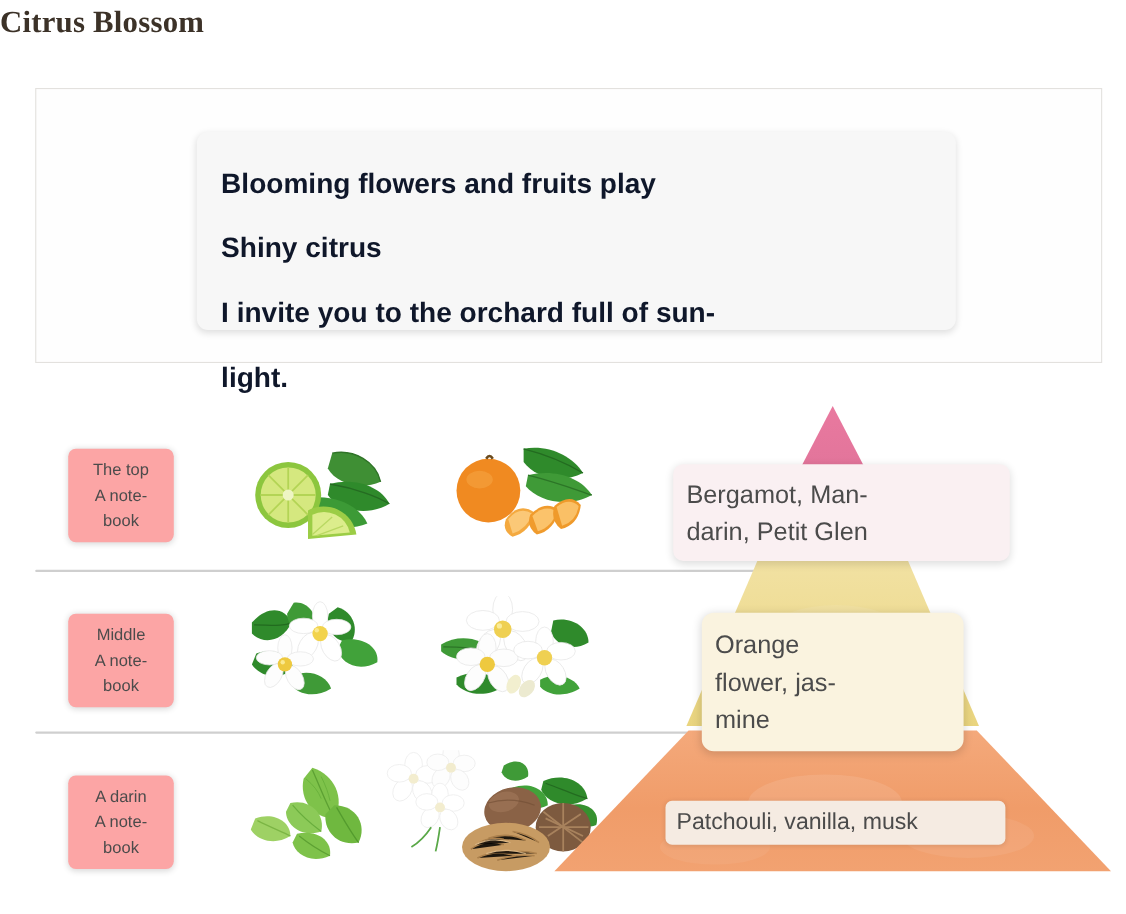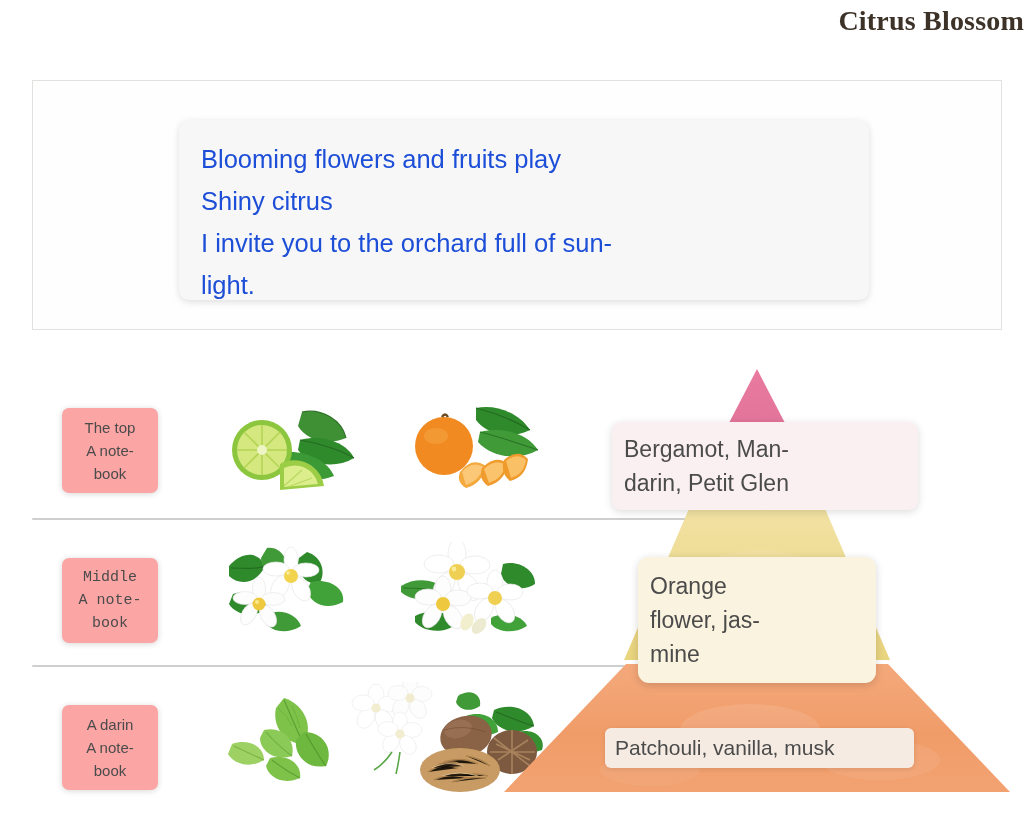--- a/index.html
+++ b/index.html
@@ -9,41 +9,41 @@
     font-family:"Liberation Sans", sans-serif;
     overflow:hidden;
     position:relative;
     -webkit-font-smoothing:antialiased;
   }
   #stage{position:relative;width:1024px;height:831px;background:#fff;}
 
   
   .title{
     position:absolute;left:0;top:5px;width:1024px;
-    text-align:right;
+    text-align:left;
     font-family:"Liberation Serif", serif;
     font-size:28px;font-weight:700;color:#3c3228;
     letter-spacing:.2px;
   }
 
   
   .poem-frame{
     position:absolute;left:32px;top:80px;width:970px;height:250px;
     border:1px solid #e3e1de;background:#fefefe;box-sizing:border-box;
   }
   .poem-card{
     position:absolute;left:146px;top:39px;width:690px;height:180px;
     background:#f7f7f7;border-radius:10px;box-sizing:border-box;
     padding:18px 22px 14px 22px;
     box-shadow:0 2px 7px rgba(0,0,0,.13);
   }
   .poem-text{
-    font-size:25.5px;line-height:42px;color:#1d4ed8;
+    font-size:25.5px;line-height:59px;color:#0f172a;
     font-family:"Liberation Sans", sans-serif;
-    white-space:pre-wrap;font-weight:400;
+    white-space:pre-wrap;font-weight:700;
   }
 
   
   .notes{position:absolute;left:0;top:360px;width:1024px;height:471px;}
 
   .divider{
     position:absolute;left:32px;width:658px;height:2px;
     background:#cfcfcf;border-radius:1px;
   }
   .divider.d1{top:158px;}
@@ -53,21 +53,21 @@
   .chip{
     position:absolute;left:62px;width:96px;
     background:#fca5a5;border-radius:7px;
     box-shadow:0 1px 6px rgba(0,0,0,.16);
     padding:8px 6px;box-sizing:border-box;
     text-align:center;
     font-size:15px;line-height:23px;color:#4b4b4b;
     font-family:"Liberation Sans", sans-serif;
   }
   .chip.c1{top:48px;}
-  .chip.c2{top:198px;font-family:Liberation Mono, monospace;}
+  .chip.c2{top:198px;}
   .chip.c3{top:345px;}
 
   
   .ing{position:absolute;width:150px;height:100px;}
   .ing svg{display:block;width:100%;height:100%;}
   .row1 .ing.a{left:218px;top:38px;}
   .row1 .ing.b{left:398px;top:38px;}
   .row2 .ing.a{left:215px;top:182px;}
   .row2 .ing.b{left:395px;top:182px;}
   .row3 .ing.a{left:218px;top:332px;}

